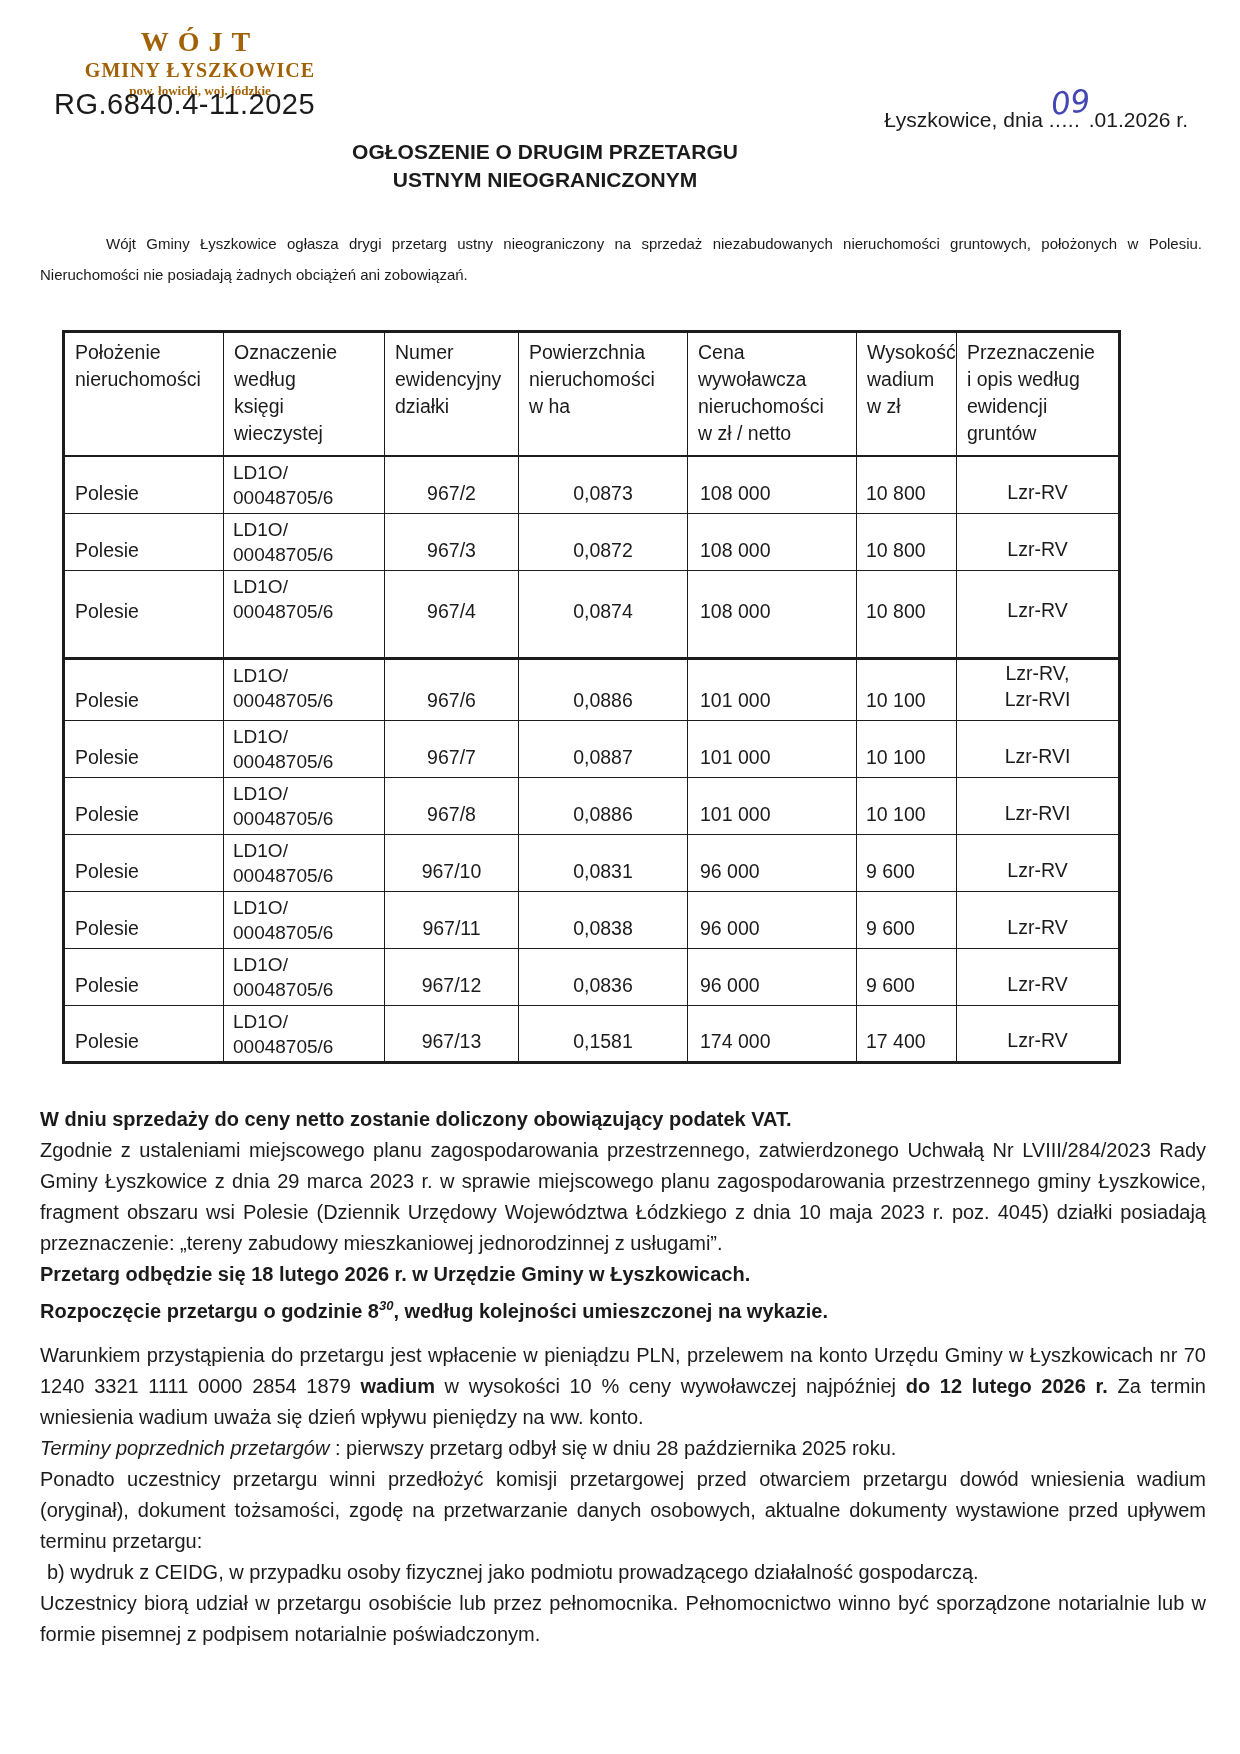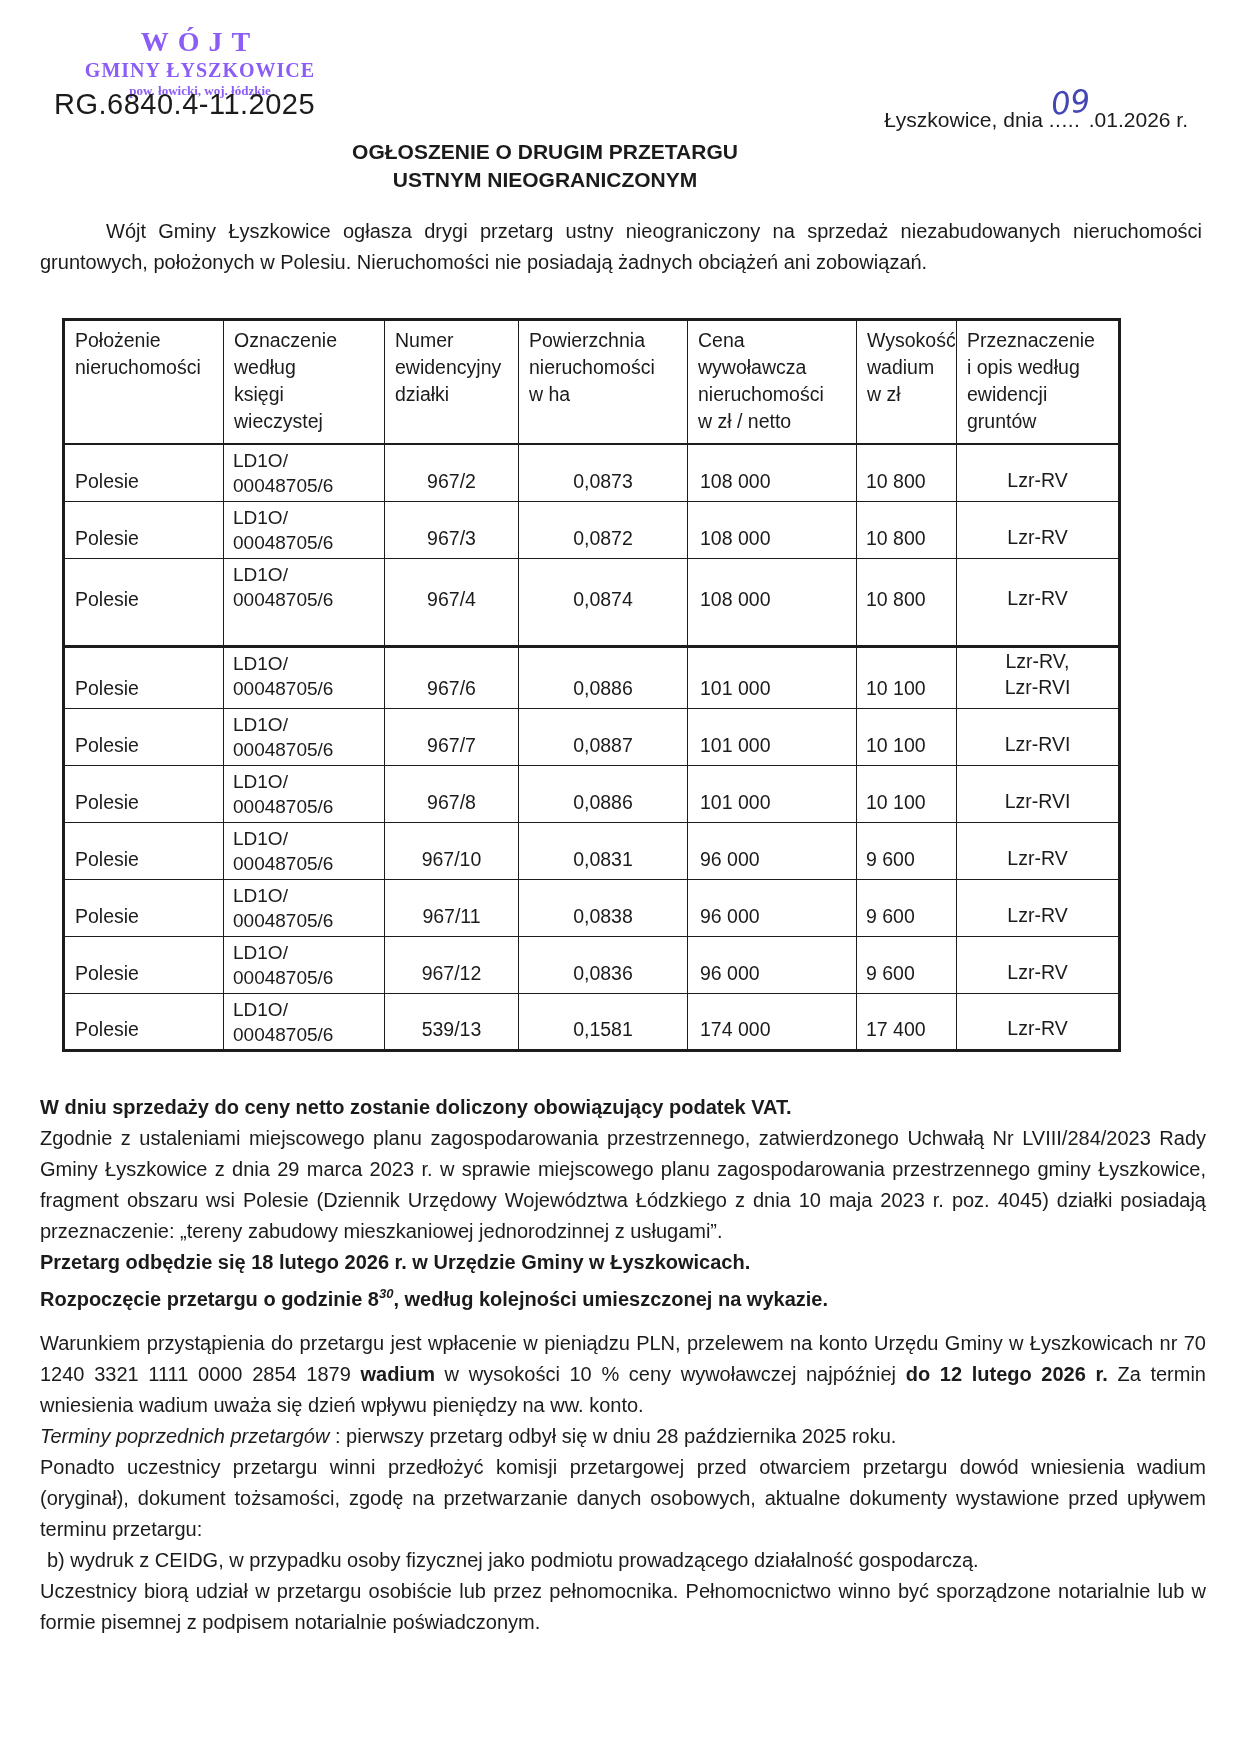--- a/index.html
+++ b/index.html
@@ -9,21 +9,21 @@
     margin: 0 auto;
     background: #ffffff;
     font-family: "Liberation Sans", sans-serif;
     color: #1b1b1b;
     overflow: hidden;
   }
   
   .stamp {
     position: absolute; left: 70px; top: 26px; width: 260px;
     text-align: center;
-    color: #8b5cf6;
+    color: #a16207;
     font-family: "Liberation Serif", serif;
     font-weight: bold;
     user-select: none;
   }
   .stamp-l1 { font-size: 28px; letter-spacing: 9px; }
   .stamp-l2 { font-size: 20px; letter-spacing: 1px; margin-top: 1px; }
   .stamp-l3 { font-size: 13px; margin-top: 1px; }
   .ref {
     position: absolute; left: 54px; top: 88px;
     font-size: 29px; letter-spacing: 0.5px;
@@ -44,22 +44,22 @@
   }
   
   .flow { position: absolute; top: 138px; left: 0; width: 100%; }
   .doc-title {
     width: 1010px; margin-left: 40px;
     text-align: center;
     font-weight: bold;
     font-size: 21px; line-height: 28px;
   }
   .intro {
-    margin: 22px 38px 0 40px;
-    font-size: 20px; line-height: 31px;
+    margin: 34px 38px 0 40px;
+    font-size: 15px; line-height: 31px;
     text-align: justify;
     text-indent: 66px;
   }
   
   table.lots {
     border-collapse: collapse;
     margin: 40px 17px 0 62px;
     table-layout: fixed;
     width: 1056px;
     border: 3px solid #1c1c1c;
@@ -310,21 +310,21 @@
   </tr>
 
   <tr>
     <td class="c-loc">Polesie</td>
     <td class="c-kw">
       <div class="kw">
         <span>LD1O/</span><br>
         <span>00048705/6</span>
       </div>
     </td>
-    <td class="c-plot">539/13</td>
+    <td class="c-plot">967/13</td>
     <td class="c-area">0,1581</td>
     <td class="c-price">174 000</td>
     <td class="c-dep">17 400</td>
     <td class="c-desig">Lzr-RV</td>
   </tr>
 </tbody>
     </table>
 
     <div class="body-text">
       <p class="b">W dniu sprzedaży do ceny netto zostanie doliczony obowiązujący podatek VAT.</p>

